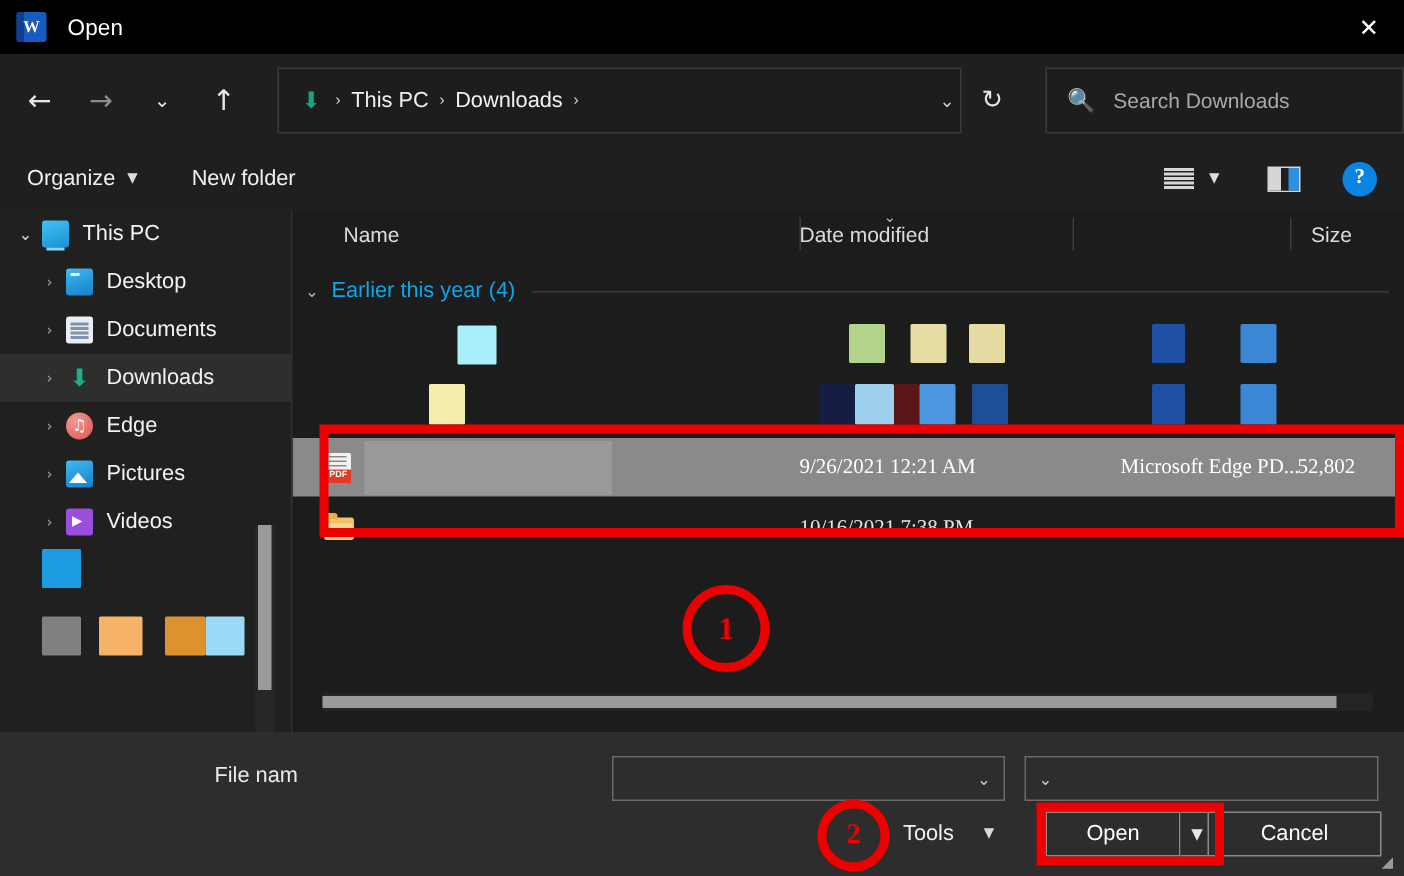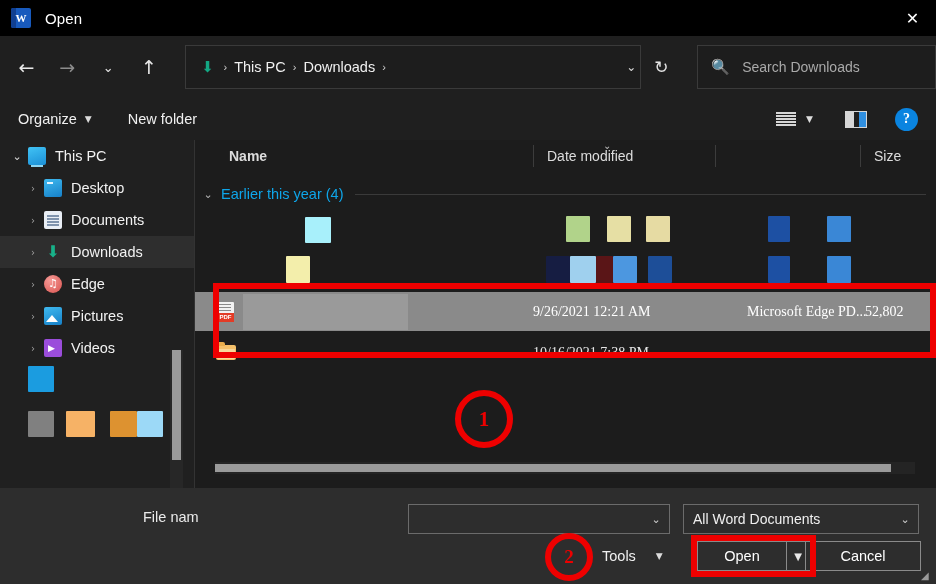--- a/index.html
+++ b/index.html
@@ -378,25 +378,25 @@
         </div>
       <div class="side-scroll">
           <i></i>
         </div>
     </div>
     <div class="divider-v"></div>
 
     <div class="filelist">
 
       <div class="colhdr">
-        <div class="c" style="position:absolute;left:20px;width:325px;font-weight:bold;">
+        <div class="c" style="position:absolute;left:20px;width:325px;">
           <span class="lbl">Name</span>
         </div>
         <div class="colsep" style="left:338px"></div>
-        <div class="c" style="position:absolute;left:338px;width:182px;">
+        <div class="c" style="position:absolute;left:324px;width:182px;">
           <span class="lbl">Date modified</span>
           <span class="sortmark" style="left:70px">⌄</span>
         </div>
         <div class="colsep" style="left:520px"></div>
         <div class="colsep" style="left:665px"></div>
         <div class="c" style="position:absolute;left:665px;width:70px;">
           <span class="lbl">Size</span>
         </div>
       </div>
 
@@ -452,21 +452,20 @@
   <div class="bottom"></div>
 
   <div class="fn-label">File nam</div>
 
   <div class="fn-combo">
     <div class="v"></div>
     <div class="combo-chev">⌄</div>
   </div>
 
   <div class="type-combo">
-    <div class="v">All Word Documents</div>
     <div class="combo-chev">⌄</div>
   </div>
 
   <div class="tools-btn">
     <span>Tools</span>
     <span class="tools-caret">▼</span>
   </div>
 
   <div class="open-btn">Open</div>
   <div class="open-split">▼</div>

